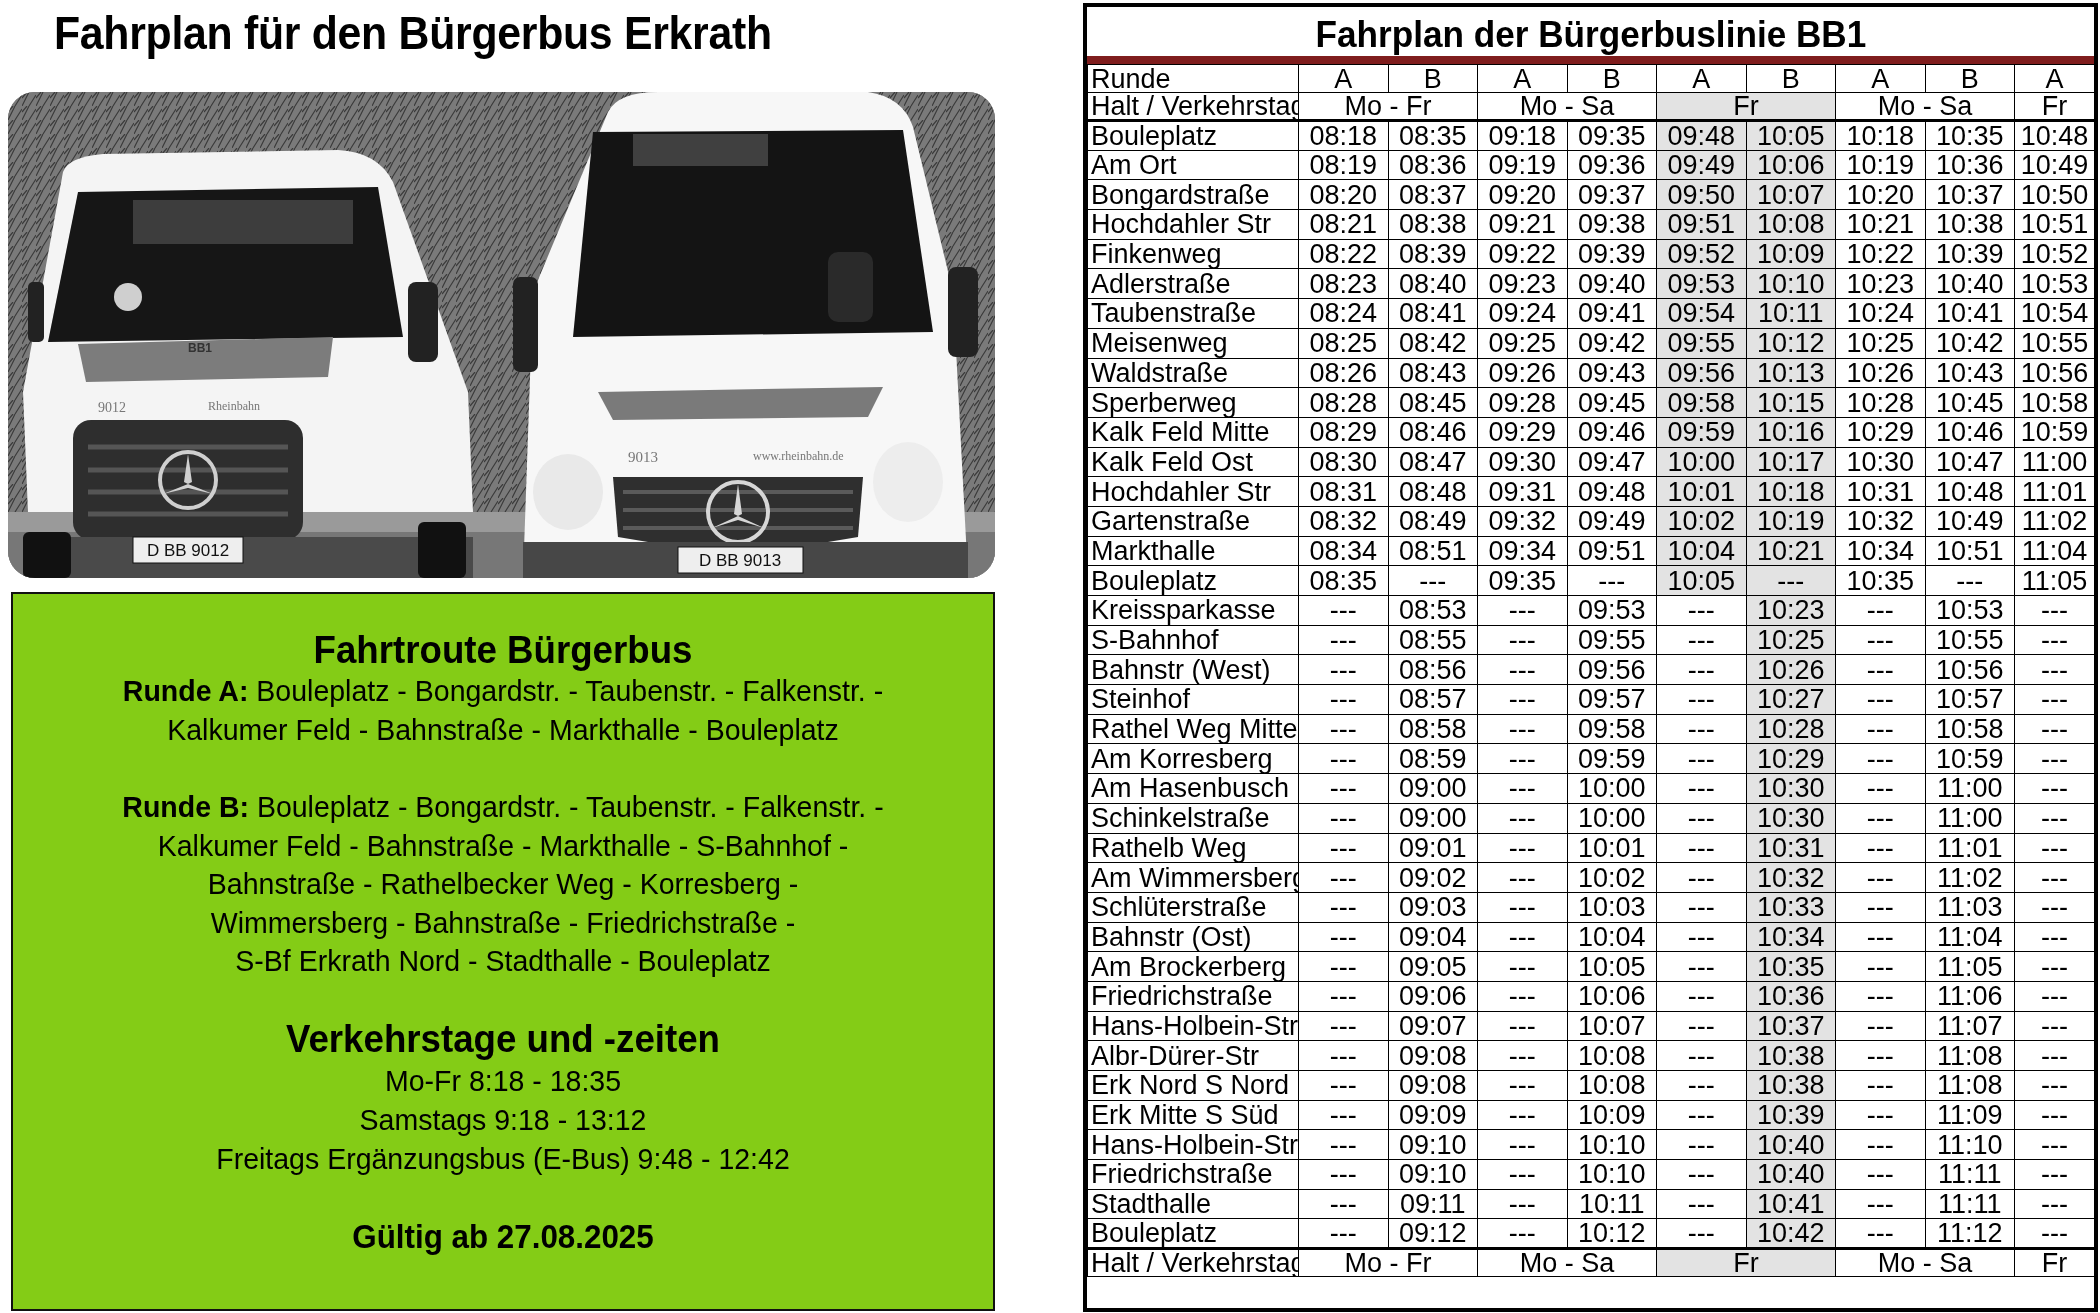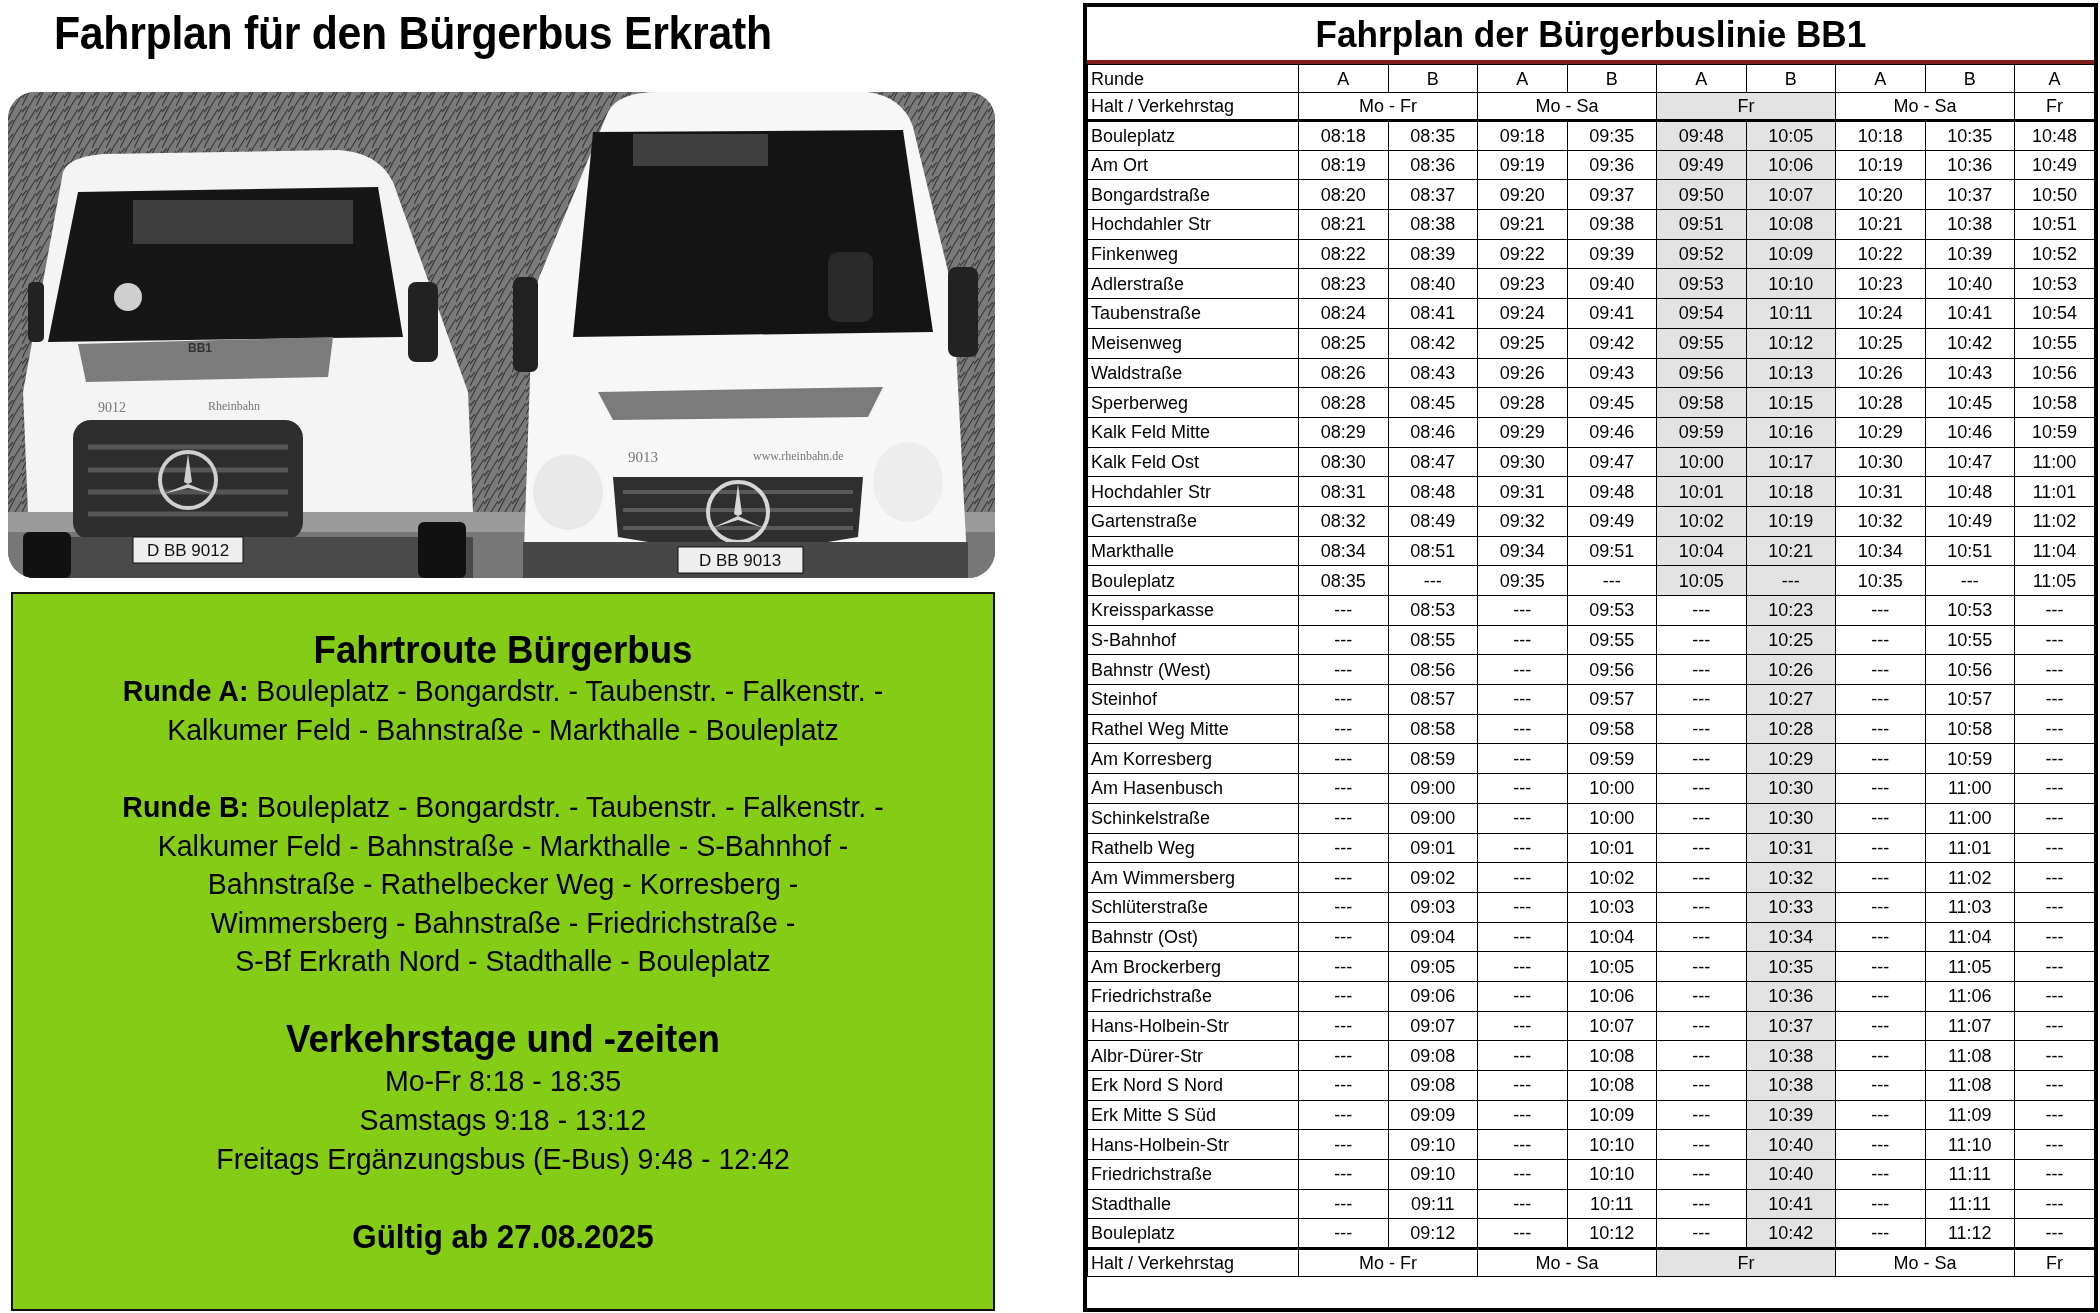--- a/index.html
+++ b/index.html
@@ -35,28 +35,28 @@
   .times-title { margin-top: 36px; }
   .times-lines { font-size: 30px; line-height: 39px; transform: scaleX(0.95); white-space: nowrap; }
   .valid { margin-top: 40px; font-weight: bold; font-size: 33px; transform: scaleX(0.95); white-space: nowrap; }
 
   
   .timetable {
     position: absolute; left: 1083px; top: 3px; width: 1015px; height: 1309px;
     border: 4px solid #000;
   }
   .tt-title {
-    height: 57px; border-bottom: 4px solid #7f1d1d;
+    height: 57px; border-bottom: 8px solid #7f1d1d;
     text-align: center; font-weight: bold; font-size: 37px; line-height: 56px;
     white-space: nowrap;
   }
   .tt-title span { display: inline-block; transform: scaleX(0.95); }
   table.grid {
     border-collapse: collapse; table-layout: fixed; width: 1007px;
-    font-size: 18px;
+    font-size: 27px;
   }
   table.grid col.c-name { width: 211px; }
   table.grid col.c-t { width: 89.5px; }
   table.grid col.c-last { width: 80px; }
   table.grid td {
     border: 1.5px solid #000; height: 29.7px; padding: 0; text-align: center;
     white-space: nowrap; overflow: hidden; line-height: 26px;
   }
   table.grid td.name { text-align: left; padding-left: 3px; }
   table.grid tr.hdr td { height: 28px; }

